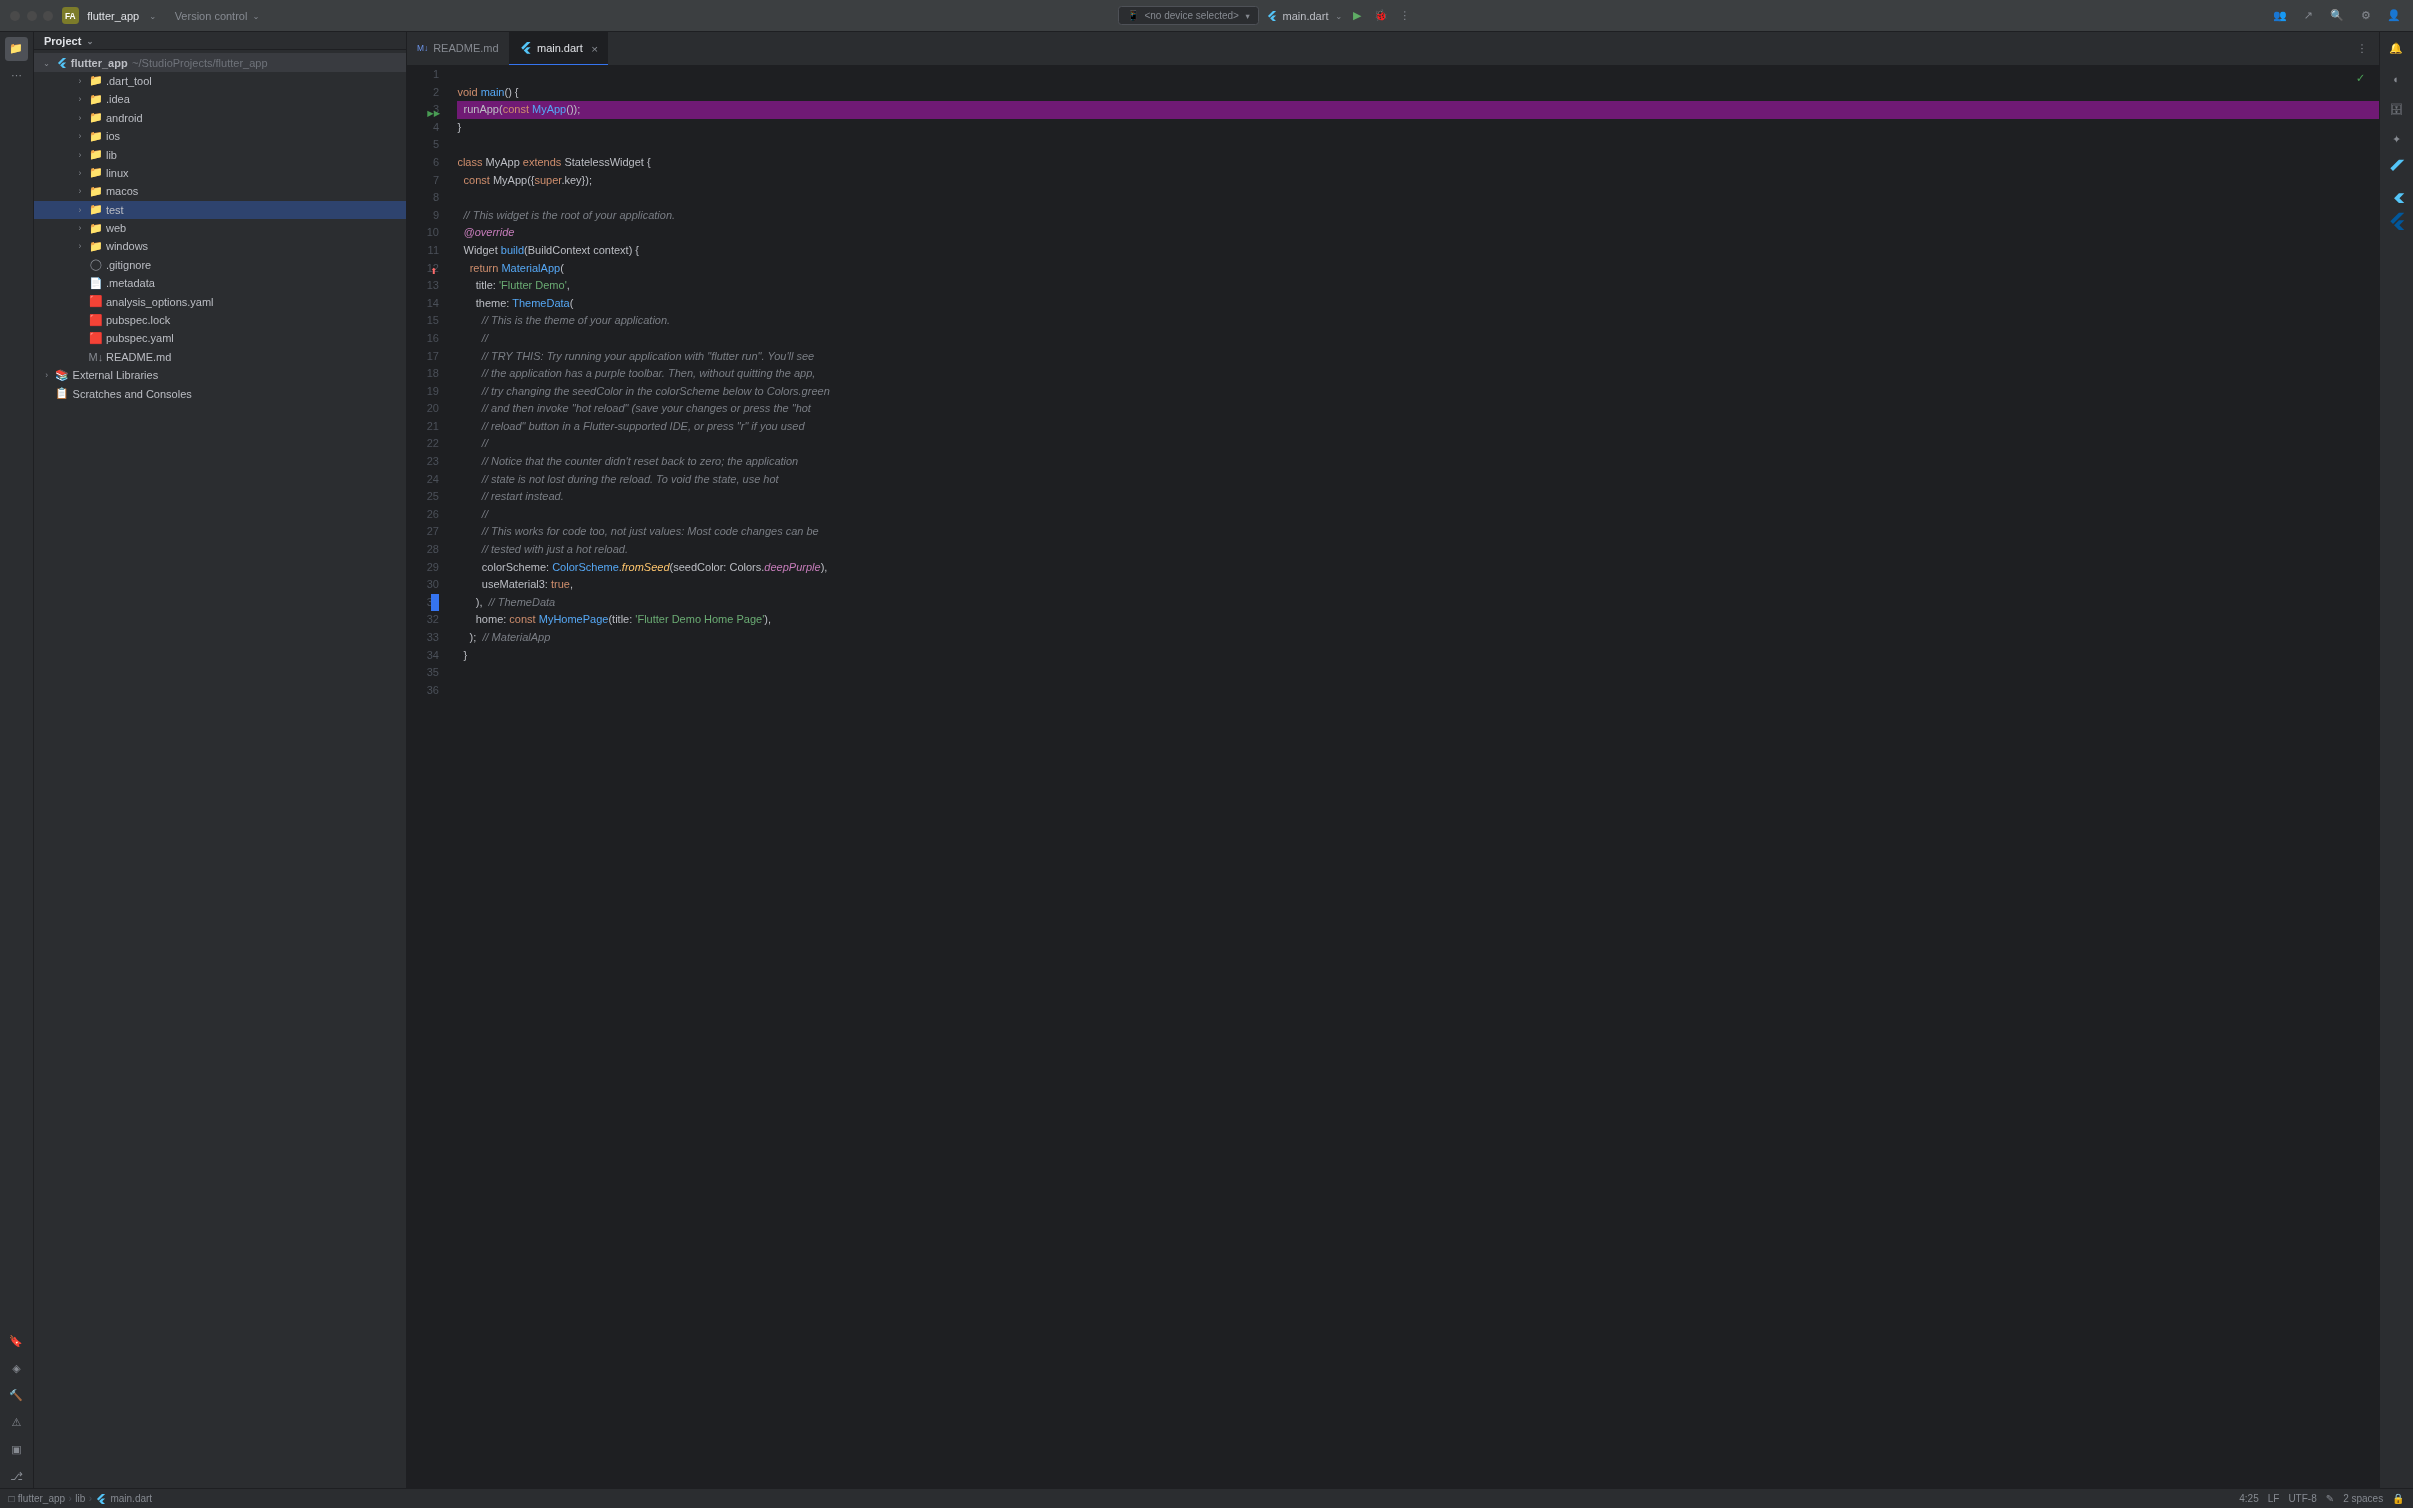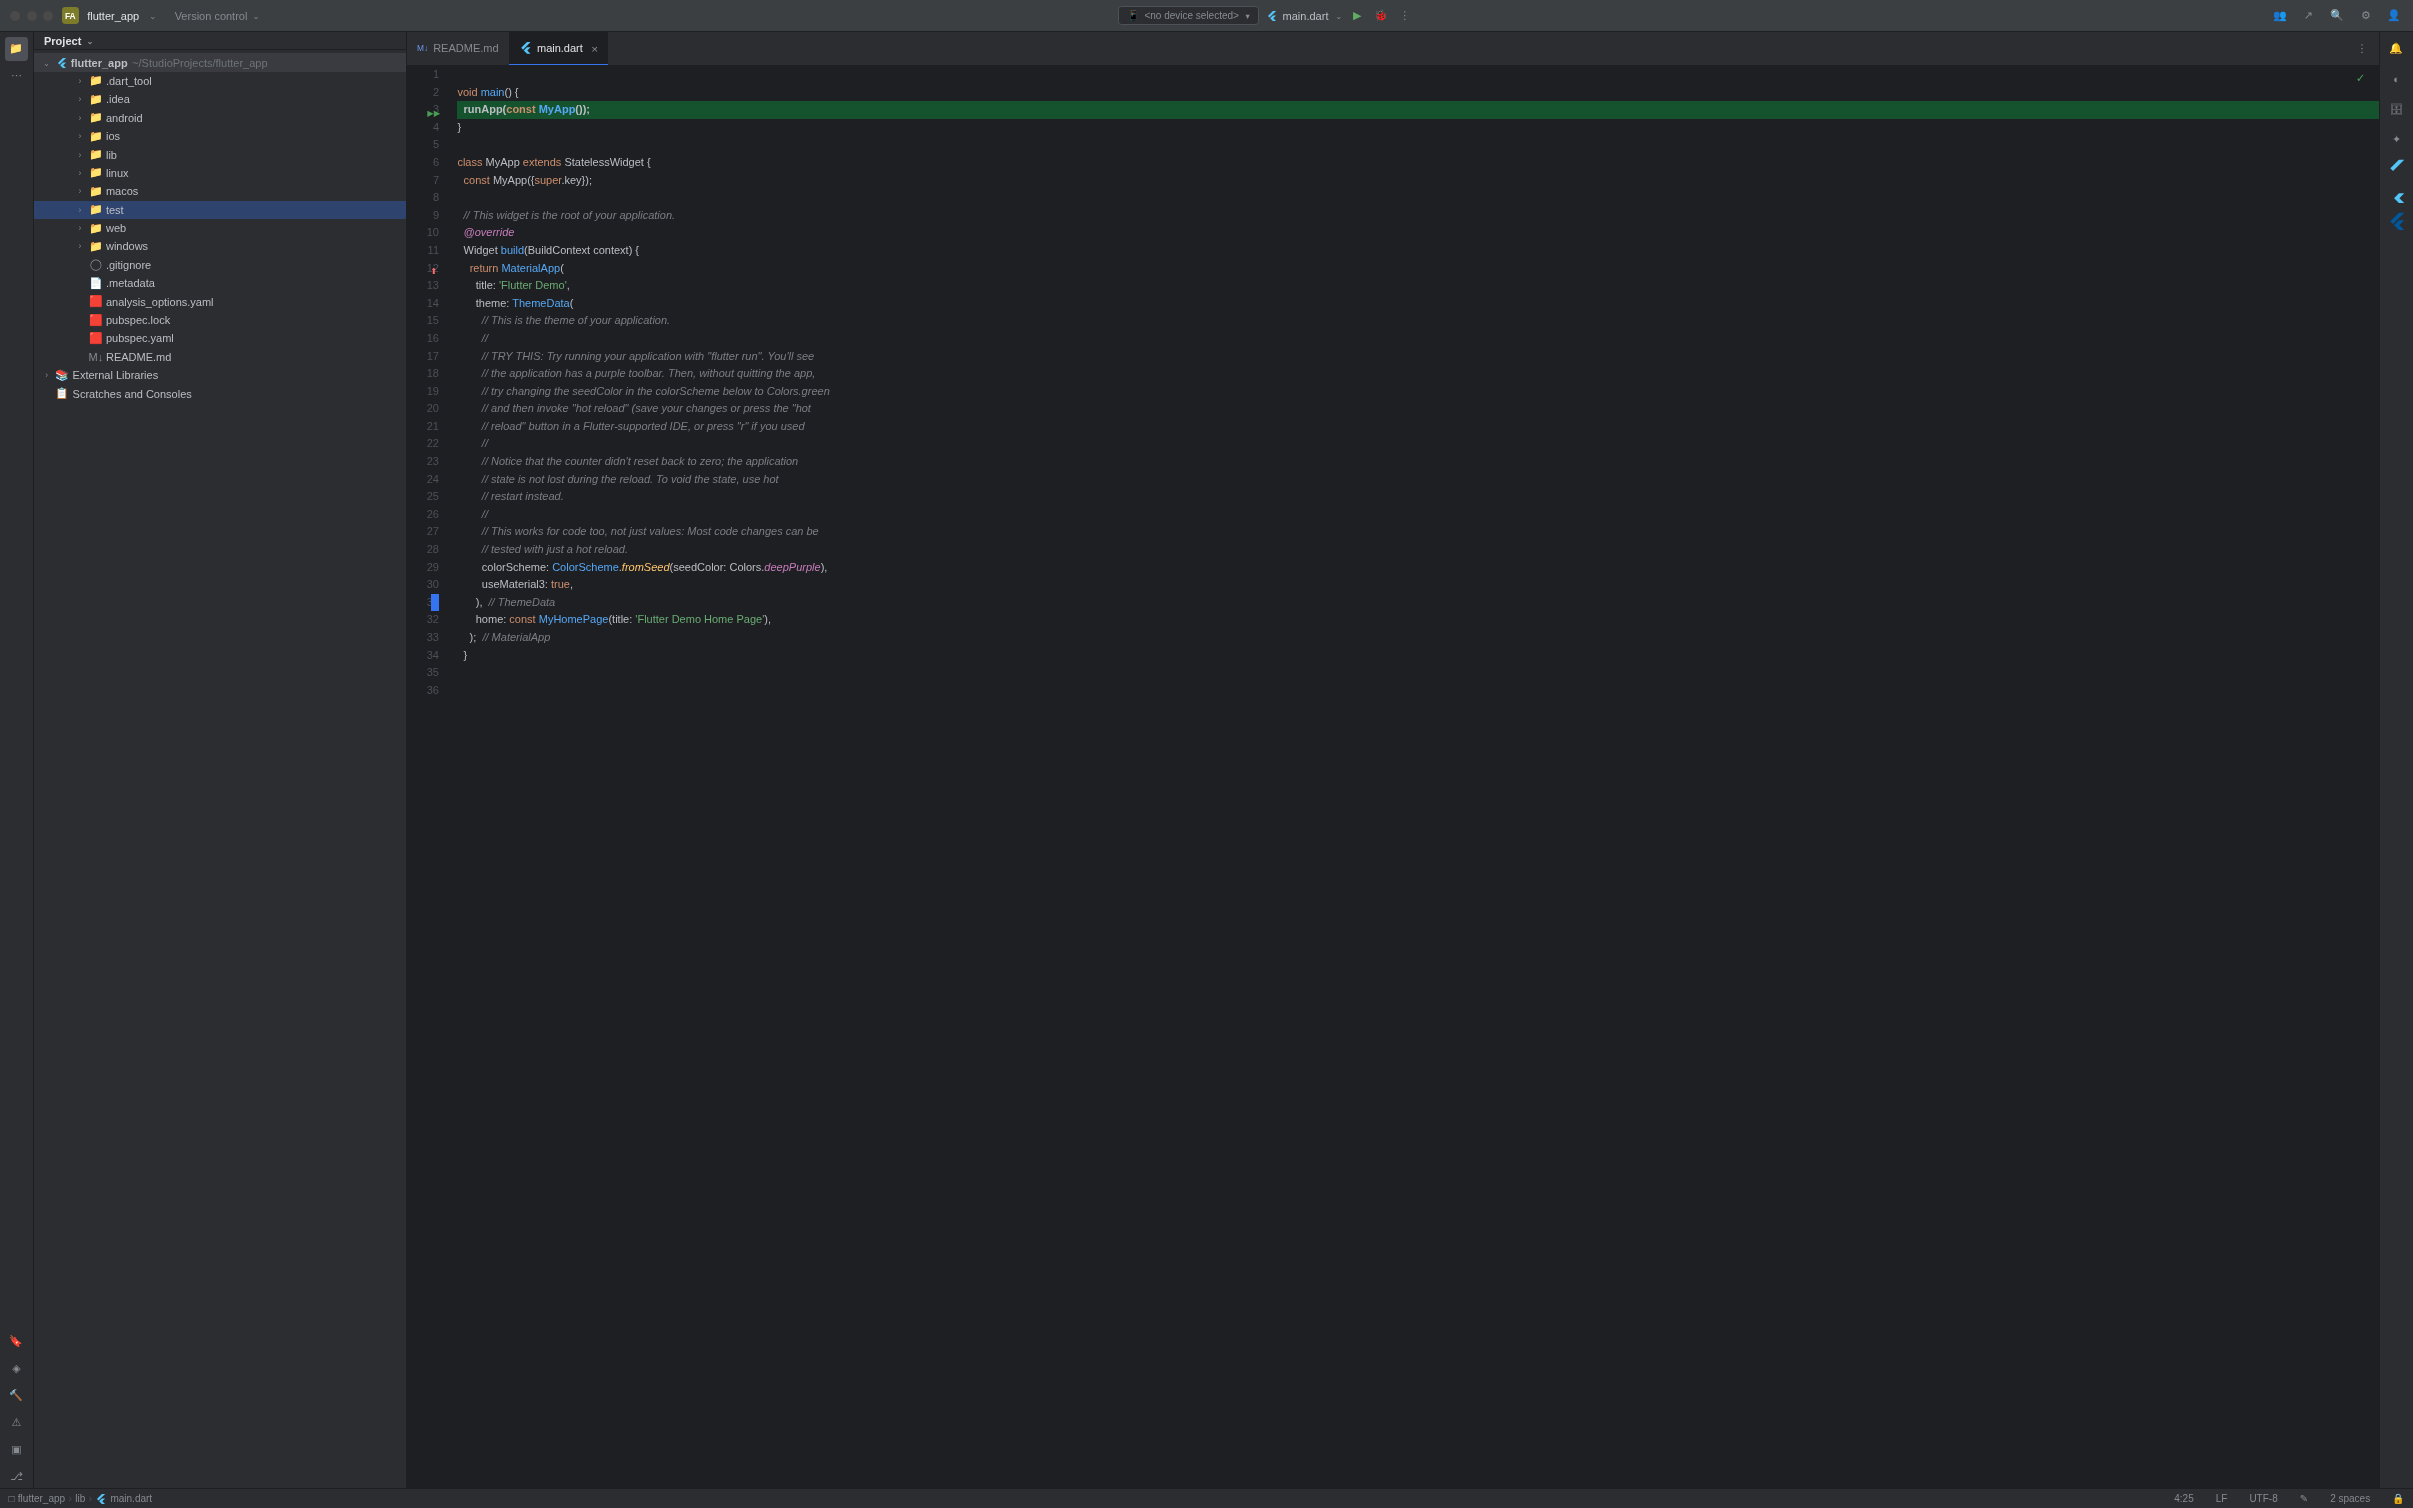--- a/index.html
+++ b/index.html
@@ -50,39 +50,39 @@
     .tabs-right { margin-left: auto; display: flex; align-items: center; padding-right: 8.4px; }
     
     .editor { flex: 1; display: flex; overflow: hidden; font-family: 'JetBrains Mono', 'Menlo', monospace; font-size: 11px; position: relative; }
     .gutter { width: 47px; background: #1e1f22; text-align: right; padding-right: 15px; color: #4b5059; user-select: none; position: relative; }
     .gutter-line { height: 17.6px; line-height: 17.6px; position: relative; }
     .gutter-marker { position: absolute; right: 1.7px; width: 10px; height: 10px; top: 3.4px; }
     .run-marker { color: #499c54; font-size: 8.4px; }
     .override-marker { color: #ff6b6b; font-size: 8.4px; }
     .code { flex: 1; background: #1e1f22; padding-left: 3.4px; overflow-x: auto; }
     .code-line { height: 17.6px; line-height: 17.6px; white-space: pre; }
-    .code-line.current { background: #14532d; font-weight: bold; }
+    .code-line.current { background: #701a75; }
     .check-mark { position: absolute; top: 5px; right: 13.4px; color: #499c54; font-size: 11.7px; }
     
     .kw { color: #cf8e6d; }
     .str { color: #6aab73; }
     .cls { color: #bcbec4; }
     .fn { color: #56a8f5; }
     .comment { color: #7a7e85; font-style: italic; }
     .prop { color: #c77dbb; font-style: italic; }
     .const-val { color: #c77dbb; font-style: italic; }
     .method { color: #ffc66d; font-style: italic; }
     
     .right-rail { width: 34px; background: #2b2d30; border-left: 0.8px solid #1e1f22; display: flex; flex-direction: column; align-items: center; padding-top: 5px; gap: 6.7px; }
     .flutter-rail-icon { width: 20px; height: 20px; color: #54c5f8; }
     
     .statusbar { height: 20px; background: #2b2d30; border-top: 0.8px solid #1e1f22; display: flex; align-items: center; padding: 0 8.4px; font-size: 10px; color: #868a91; }
     .breadcrumb { display: flex; align-items: center; gap: 3.4px; }
     .breadcrumb-sep { color: #4b5059; }
-    .statusbar-right { margin-left: auto; display: flex; align-items: center; gap: 22px; }
+    .statusbar-right { margin-left: auto; display: flex; align-items: center; gap: 9px; }
     .sidebar-bookmark { position: absolute; right: 0; width: 8.4px; height: 17.6px; background: #3574f0; }
   </style>
 </head>
 <body>
 
 <div class="titlebar">
   <div class="traffic-lights">
     <div class="traffic-light"></div>
     <div class="traffic-light"></div>
     <div class="traffic-light"></div>

